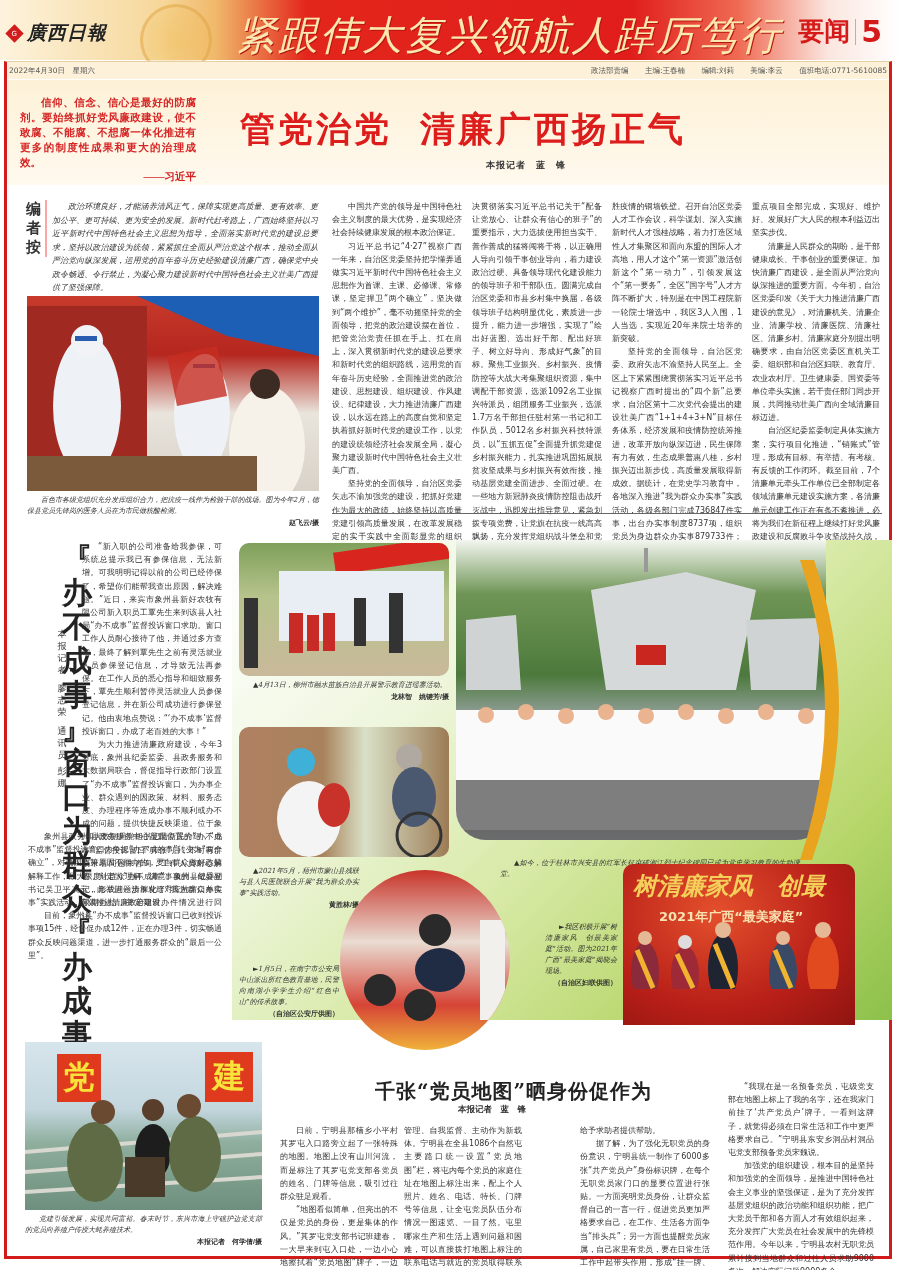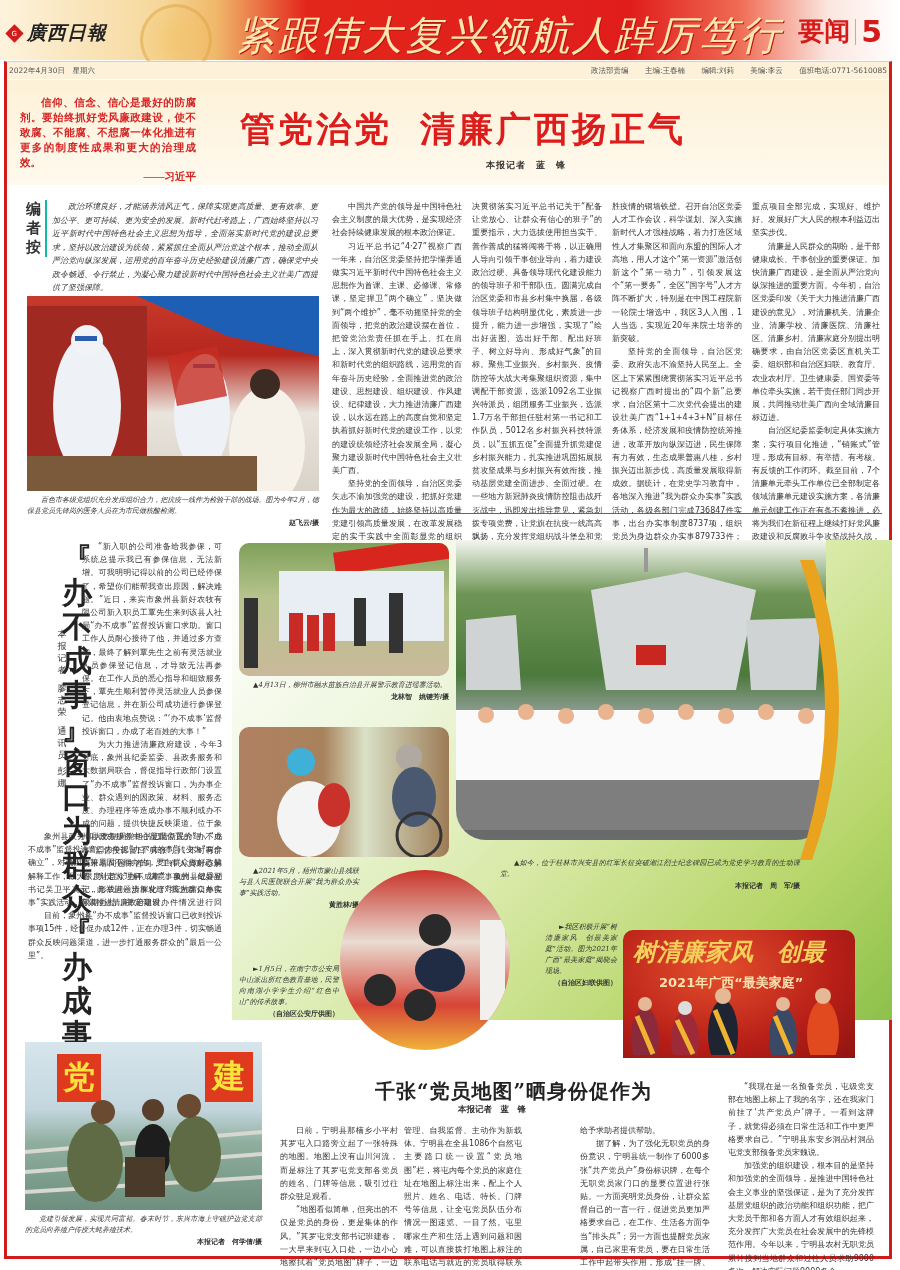--- a/index.html
+++ b/index.html
@@ -24,21 +24,21 @@
 
 .frame{position:absolute;left:4px;top:79px;width:888px;height:1180px;border-left:3px solid #d21c1c;border-right:3px solid #d21c1c;border-bottom:3px solid #d21c1c}
 
 .hzone{position:absolute;left:7px;top:80px;width:882px;height:105px;background:linear-gradient(180deg,#fdf1d7,#fff9ee)}
 .quote{position:absolute;left:20px;top:95px;width:176px;font-family:"DejaVu Sans",sans-serif;font-weight:bold;color:#d52424;font-size:10.5px;line-height:15px;text-align:justify;text-indent:2em}
 .quote-author{position:absolute;left:120px;top:170px;width:76px;text-align:right;font-family:Liberation Serif, serif;font-weight:bold;color:#d52424;font-size:10.5px}
 .head{position:absolute;left:240px;top:106px;font-family:"DejaVu Sans",sans-serif;font-weight:bold;color:#dd1c1c;font-size:35px;letter-spacing:3px;white-space:nowrap}
 .head .gap{display:inline-block;width:28px}
 .byline{position:absolute;left:486px;top:159px;font-family:"DejaVu Sans",sans-serif;font-size:9px;font-weight:bold;color:#333;letter-spacing:1px;white-space:nowrap}
 
-.ednote-label{position:absolute;left:26px;top:200px;width:18px;font-size:15px;font-weight:bold;line-height:19px;color:#333;border-right:2px solid #14b8a6;padding-right:19px}
+.ednote-label{position:absolute;left:26px;top:200px;width:18px;font-size:15px;font-weight:bold;line-height:19px;color:#333;border-right:2px solid #fca5a5;padding-right:19px}
 .ednote{position:absolute;left:52px;top:200px;width:266px;font-size:8px;line-height:13.5px;color:#333;text-indent:2em;text-align:justify;font-style:italic}
 
 .col{position:absolute;font-family:"DejaVu Sans",sans-serif;font-size:8px;line-height:13.2px;color:#333;text-align:justify}
 .col p{text-indent:2em}
 
 .photo{position:absolute;overflow:hidden}
 .cap{position:absolute;font-size:7px;line-height:11px;color:#333;text-align:justify;font-style:italic}
 .cap .cr{display:block;text-align:right;font-style:normal;font-weight:bold;font-family:Liberation Sans, sans-serif}
 .rule{position:absolute;height:1px;background:#666}
 
@@ -248,21 +248,21 @@
   </div>
   <div class="cap" style="left:239px;top:964px;width:100px">
     <span style="text-indent:2em;display:block">►1月5日，在南宁市公安局中山派出所红色教育基地，民警向南湖小学学生介绍“红色中山”的传承故事。</span>
     <span class="cr">（自治区公安厅供图）</span>
   </div>
 
   <div class="cap" style="left:545px;top:922px;width:72px">
     <span style="text-indent:2em;display:block">►我区积极开展“树清廉家风　创最美家庭”活动。图为2021年广西“最美家庭”揭晓会现场。</span>
     <span class="cr">（自治区妇联供图）</span>
   </div>
-  <div class="photo" style="left:623px;top:930px;width:232px;height:128px;border-radius:10px 10px 0 0;background:radial-gradient(ellipse at 40% 30%,#e4502c 0%,#b81f18 60%,#8f1410 100%)">
+  <div class="photo" style="left:623px;top:864px;width:232px;height:161px;border-radius:10px 10px 0 0;background:radial-gradient(ellipse at 40% 30%,#e4502c 0%,#b81f18 60%,#8f1410 100%)">
     <div style="position:absolute;left:10px;top:6px;font-size:24px;color:#f4cf5a;font-style:italic;font-weight:bold;white-space:nowrap">树清廉家风　创最</div>
     <div style="position:absolute;left:36px;top:44px;font-family:'DejaVu Sans',sans-serif;font-size:13px;color:#f8e2b0;font-weight:bold;white-space:nowrap">2021年广西“最美家庭”</div>
     <svg width="232" height="125" style="position:absolute;left:0;top:0">
       <g>
           <ellipse cx="22" cy="108" rx="14" ry="30" fill="#8b2a3a"></ellipse>
           <circle cx="22" cy="74" r="7" fill="#e5b896"></circle>
         </g>
       <g>
           <ellipse cx="62" cy="110" rx="14" ry="28" fill="#9e2a38"></ellipse>
           <circle cx="62" cy="78" r="7" fill="#ddd"></circle>

